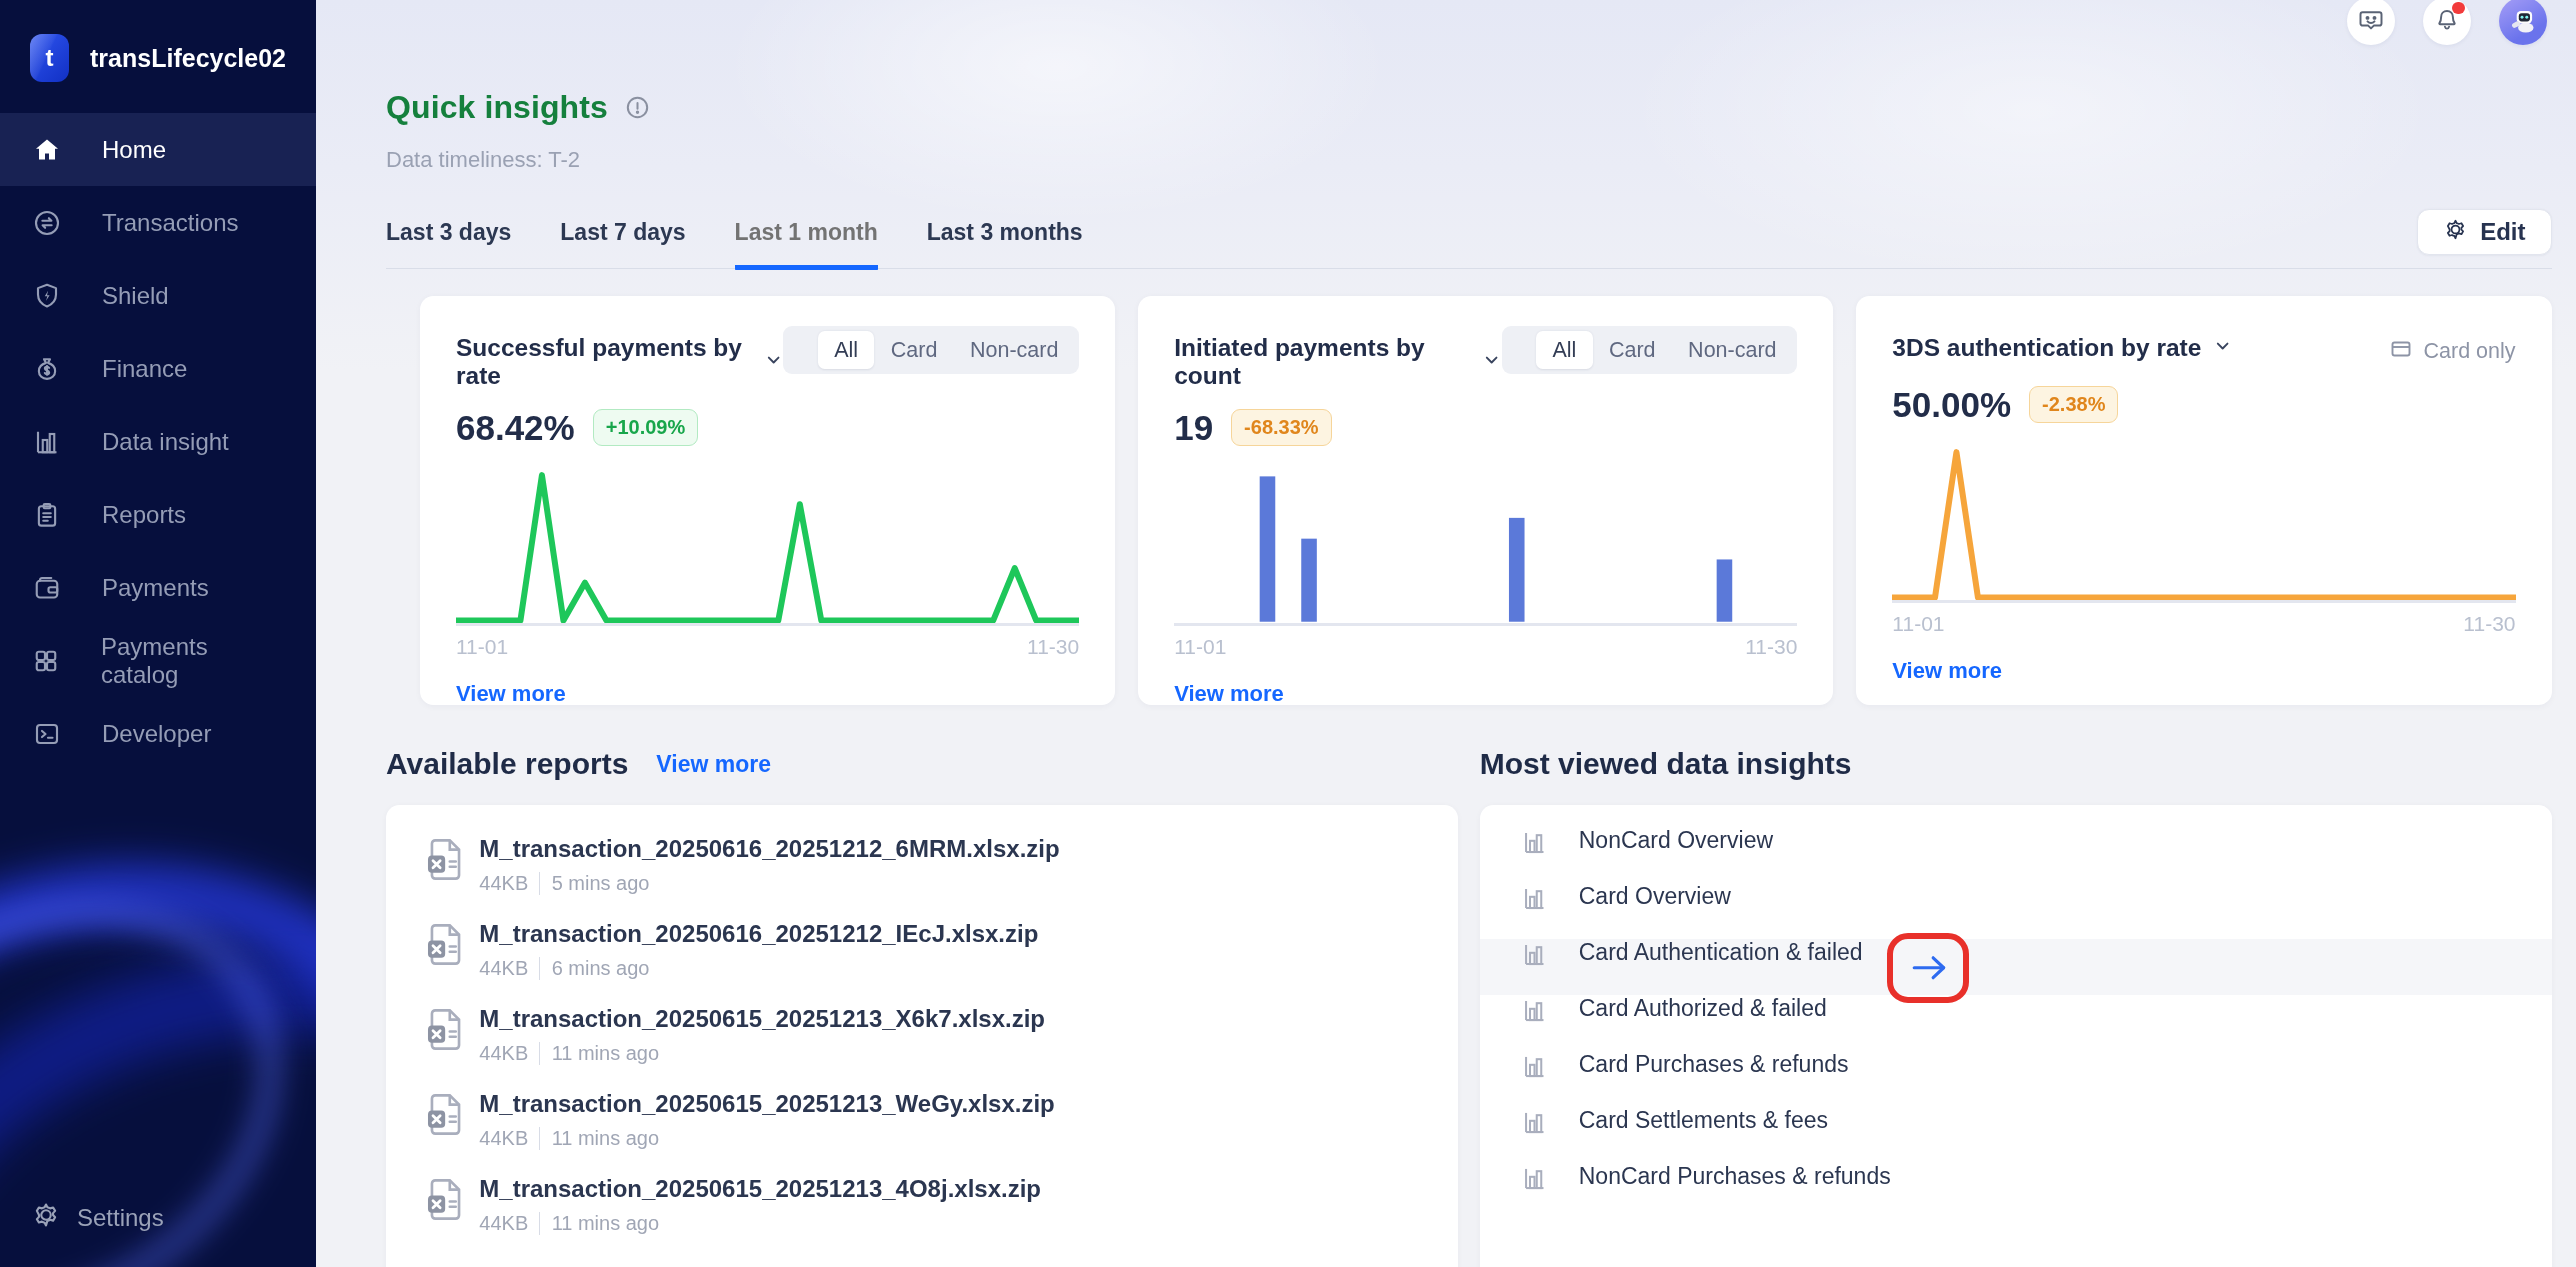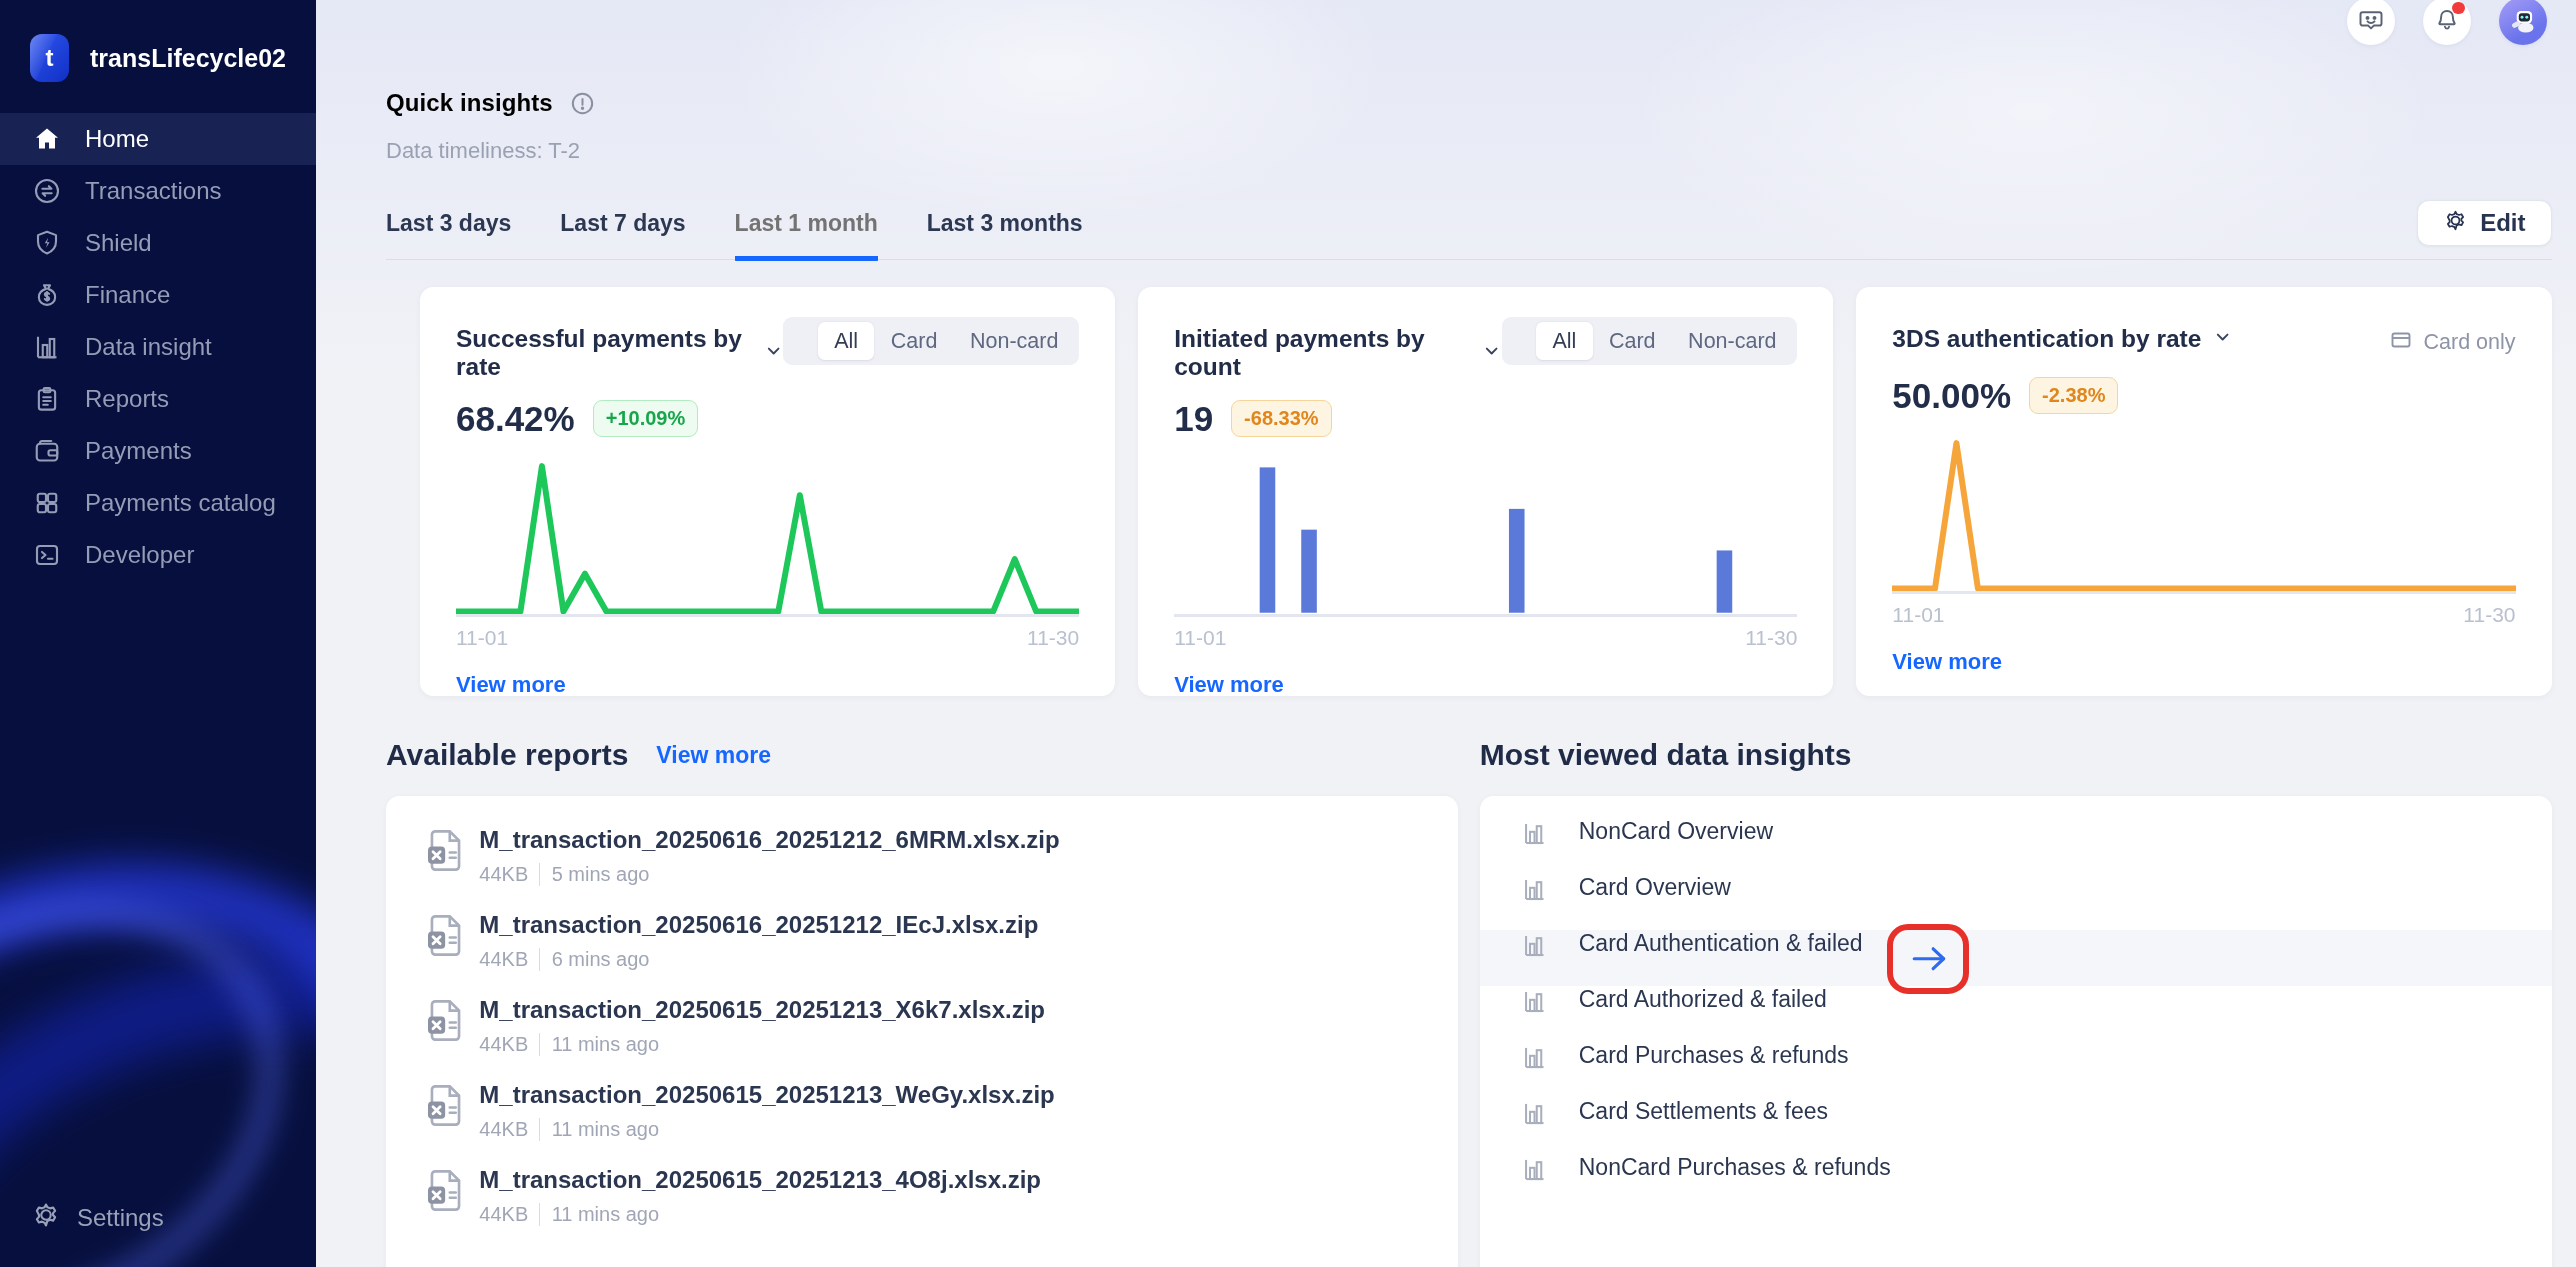--- a/index.html
+++ b/index.html
@@ -7,21 +7,21 @@
   .app { width:2576px; height:1268px; display:flex; position:relative; overflow:hidden; background:#f1f2f6; }
 
   
   .sidebar { width:316px; flex-shrink:0; background:#060f3d; position:relative; overflow:hidden; }
   .logo-row { display:flex; align-items:center; gap:21px; padding:34px 30px 31px 30px; position:relative; z-index:3; }
   .logo-tile { width:48px; height:48px; border-radius:12px; background:linear-gradient(135deg,#2f55f0,#1130c4);
     color:#fff; font-size:24px; font-weight:bold; display:flex; align-items:center; justify-content:center; position:relative; overflow:hidden; }
   .logo-tile::after { content:""; position:absolute; inset:0; background:linear-gradient(115deg, rgba(255,255,255,.30) 0%, rgba(255,255,255,.05) 42%, transparent 46%); }
   .logo-title { color:#fff; font-size:25px; font-weight:bold; }
   .nav { position:relative; z-index:3; }
-  .nav-item { display:flex; align-items:center; gap:23px; height:52px; padding:0 31px; color:#959db6; font-size:24px; cursor:pointer; }
+  .nav-item { display:flex; align-items:center; gap:40px; height:73px; padding:0 31px; color:#959db6; font-size:24px; cursor:pointer; }
   .nav-item.active { background:#182253; color:#ffffff; }
   .nav-item .ni { width:31px; height:31px; display:flex; align-items:center; justify-content:center; }
   .nav-item .ni svg { width:30px; height:30px; }
   .settings-row { position:absolute; z-index:3; bottom:21px; left:0; right:0; display:flex; align-items:center; gap:16px; padding:0 31px; height:59px; color:#9aa2b8; font-size:24px; cursor:pointer; }
   .settings-row svg { width:30px; height:30px; }
   
   .swirl { position:absolute; border-radius:50%; pointer-events:none; }
   .swirl.s1 { width:779px; height:638px; left:-312px; bottom:-245px; border:63px solid rgba(38,58,225,.75); transform:rotate(-24deg); filter:blur(19.3px); }
   .swirl.s2 { width:891px; height:728px; left:-186px; bottom:-416px; border:82px solid rgba(22,38,190,.55); transform:rotate(-12deg); filter:blur(22px); }
   .swirl.s3 { width:520px; height:401px; left:-223px; bottom:-45px; border:30px solid rgba(90,110,255,.35); transform:rotate(-28deg); filter:blur(13.4px); }
@@ -39,21 +39,21 @@
   
   .topbar { position:absolute; top:-3px; right:29px; display:flex; gap:28px; z-index:5; }
   .icon-btn { width:48px; height:48px; border-radius:50%; background:#fff; display:flex; align-items:center; justify-content:center;
     box-shadow:0 1.5px 4.5px rgba(25,35,80,.06); cursor:pointer; position:relative; }
   .icon-btn svg { width:28px; height:28px; }
   .bell-dot { position:absolute; top:4.5px; right:6px; width:12.6px; height:12.6px; border-radius:50%; background:#f23b3b; }
   .icon-btn.avatar { background:linear-gradient(150deg,#a79ff7 0%, #6a73ec 70%); overflow:hidden; }
 
   
   .page-title-row { display:flex; align-items:center; gap:16.3px; }
-  .page-title { font-size:24px; font-weight:bold; color:#000000; letter-spacing:0.1px;text-align:center; }
+  .page-title { font-size:32px; font-weight:bold; color:#15803d; letter-spacing:0.1px;text-align:center; }
   .info-ic { width:27px; height:27px; cursor:pointer; }
   .timeliness { margin-top:21px; font-size:22px; color:#9aa1b3; }
   .tabs-row { display:flex; align-items:flex-end; margin-top:36px; border-bottom:1.5px solid #d9dde8; }
   .tab { font-size:23px; font-weight:600; color:#2c3852; padding-bottom:19.3px; margin-right:49px; border-bottom:5.2px solid transparent; margin-bottom:-1.5px; cursor:pointer; }
   .tab.active { color:#737373; border-bottom-color:#1567ff; border-radius:0.7px; }
   .edit-btn { margin-left:auto; margin-bottom:13.4px; display:flex; align-items:center; gap:12px; background:#fff; border:1.5px solid #e2e5ee;
     border-radius:12px; height:46px; padding:0 25px; font-size:24px; font-weight:600; color:#273350; cursor:pointer; box-shadow:0 0.7px 2.2px rgba(25,35,80,.05); }
   .edit-btn svg { width:25px; height:25px; }
 
   

